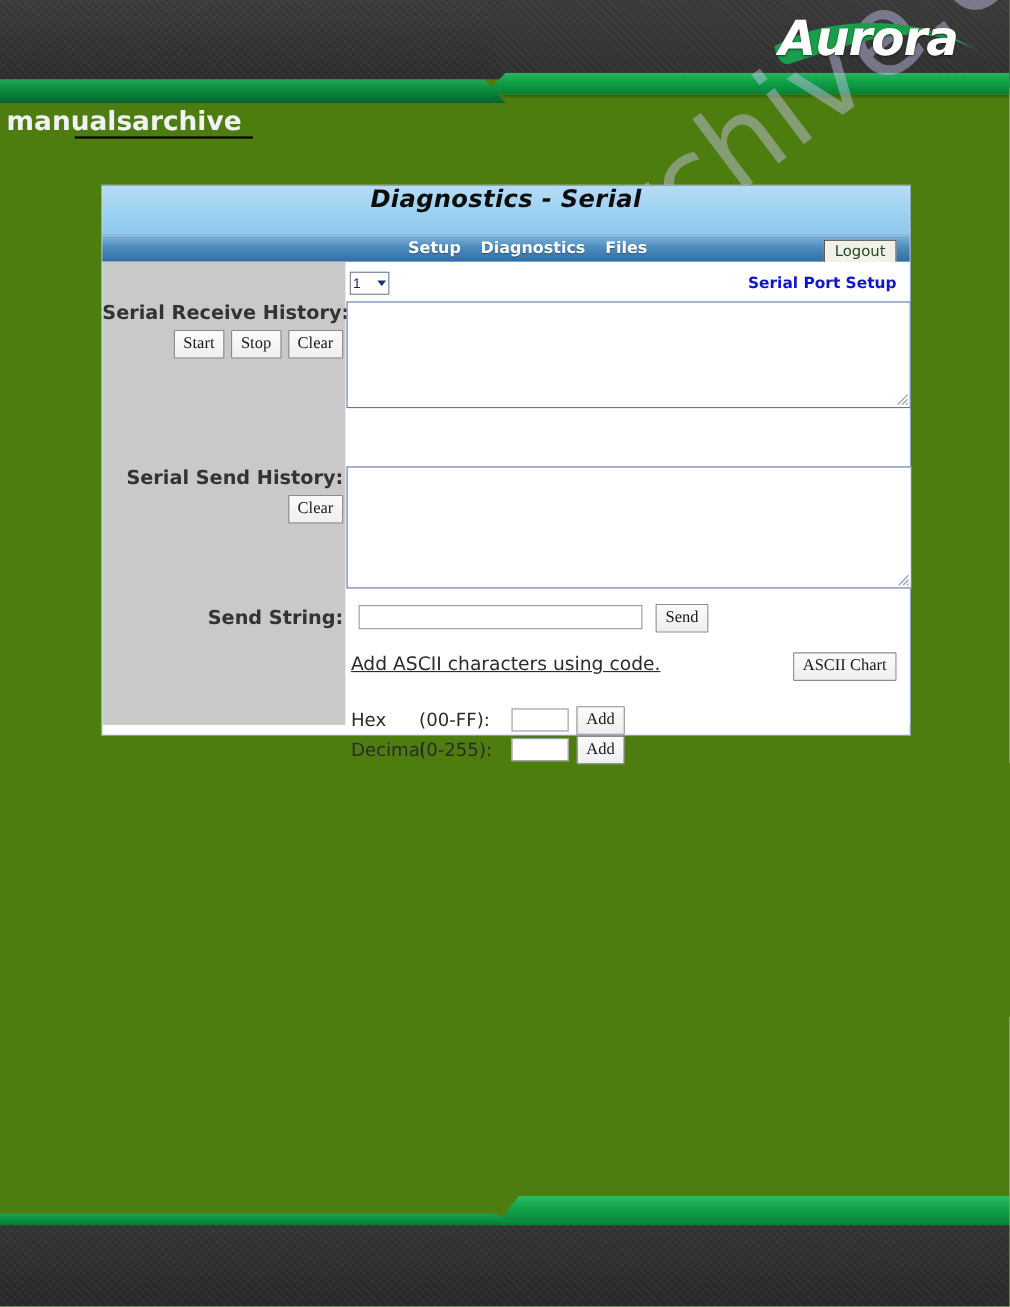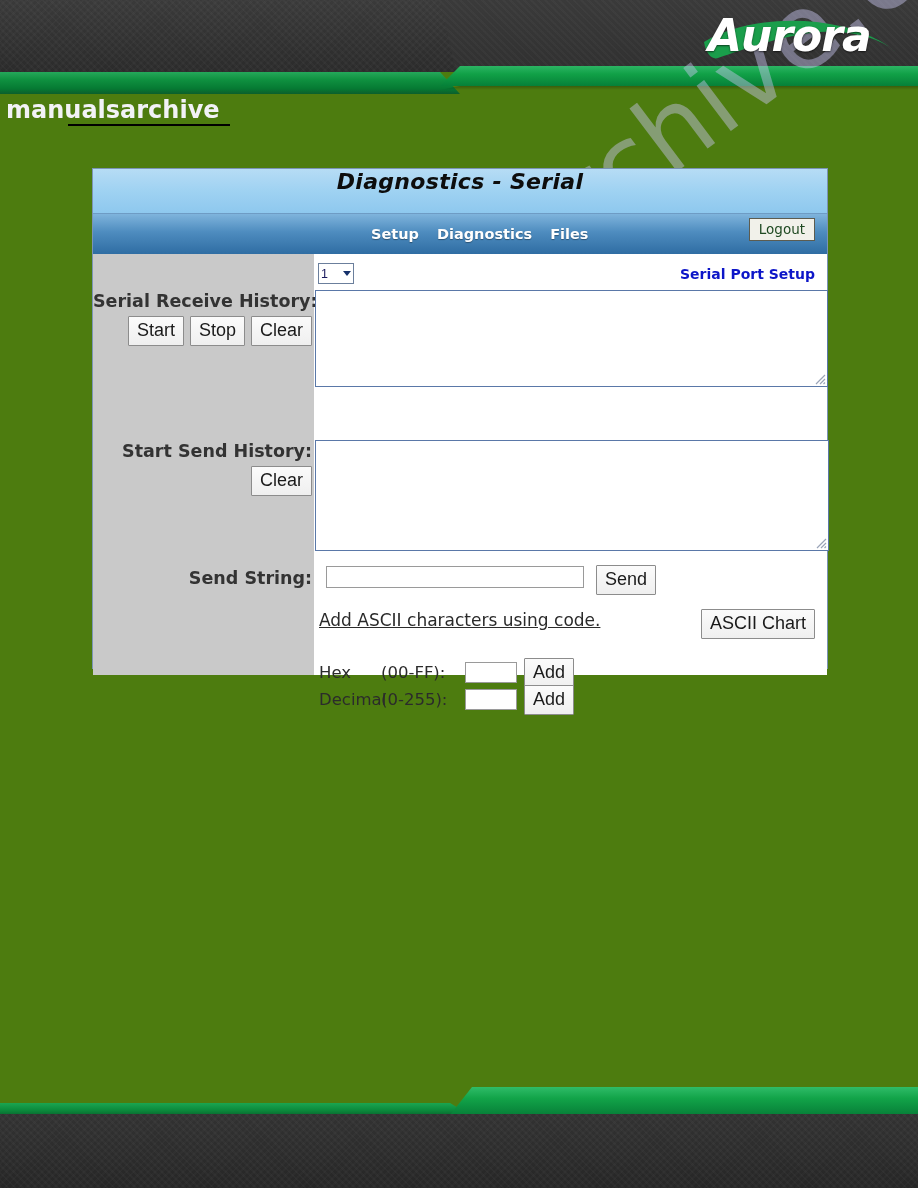--- a/index.html
+++ b/index.html
@@ -191,21 +191,21 @@
   .panel-title span {
     font-family: "DejaVu Sans", sans-serif;
     font-size: 22px;
     font-style: italic;
     font-weight: bold;
     color: #0d0d0d;
     letter-spacing: 0.3px;
   }
 
   .panel-nav {
-    height: 40px;
+    height: 24px;
     background: linear-gradient(180deg, #7fb4dc 0%, #4e8cbf 45%, #2f6da3 100%);
     display: flex;
     align-items: center;
     position: relative;
   }
   .nav-items {
     position: absolute;
     left: 278px;
     display: flex;
     align-items: center;
@@ -298,22 +298,22 @@
     width: 221px;
     display: flex;
     justify-content: flex-end;
     gap: 6px;
     padding-right: 2px;
   }
   .btn {
     background: linear-gradient(180deg, #fbfbfb 0%, #efefef 100%);
     border: 1px solid #8c8c8c;
     border-radius: 1px;
-    font-family: Liberation Sans, sans-serif;
-    font-size: 18px;
+    font-family: Liberation Serif, serif;
+    font-size: 15px;
     color: #1a1a1a;
     padding: 2px 8px 3px 8px;
     cursor: pointer;
     line-height: 1.25;
     white-space: nowrap;
   }
 
   .ta-wrap { position: absolute; }
   .ta {
     border: 1px solid #5a78a8;
@@ -454,21 +454,21 @@
         <div class="btn">Clear</div>
       </div>
       <div class="ta-wrap" id="recv-ta-wrap">
         <div class="ta" id="recv-ta">
           <svg class="ta-grip" viewBox="0 0 12 12">
             <path d="M11,2 L2,11 M11,6 L6,11 M11,9.5 L9.5,11" stroke="#9aa4b8" stroke-width="1.2" fill="none"></path>
           </svg>
         </div>
       </div>
 
-      <div class="row-label ssh-label">Start Send History:</div>
+      <div class="row-label ssh-label">Serial Send History:</div>
       <div class="btn-group-send">
         <div class="btn">Clear</div>
       </div>
       <div class="ta-wrap" id="send-ta-wrap">
         <div class="ta" id="send-ta">
           <svg class="ta-grip" viewBox="0 0 12 12">
             <path d="M11,2 L2,11 M11,6 L6,11 M11,9.5 L9.5,11" stroke="#9aa4b8" stroke-width="1.2" fill="none"></path>
           </svg>
         </div>
       </div>

